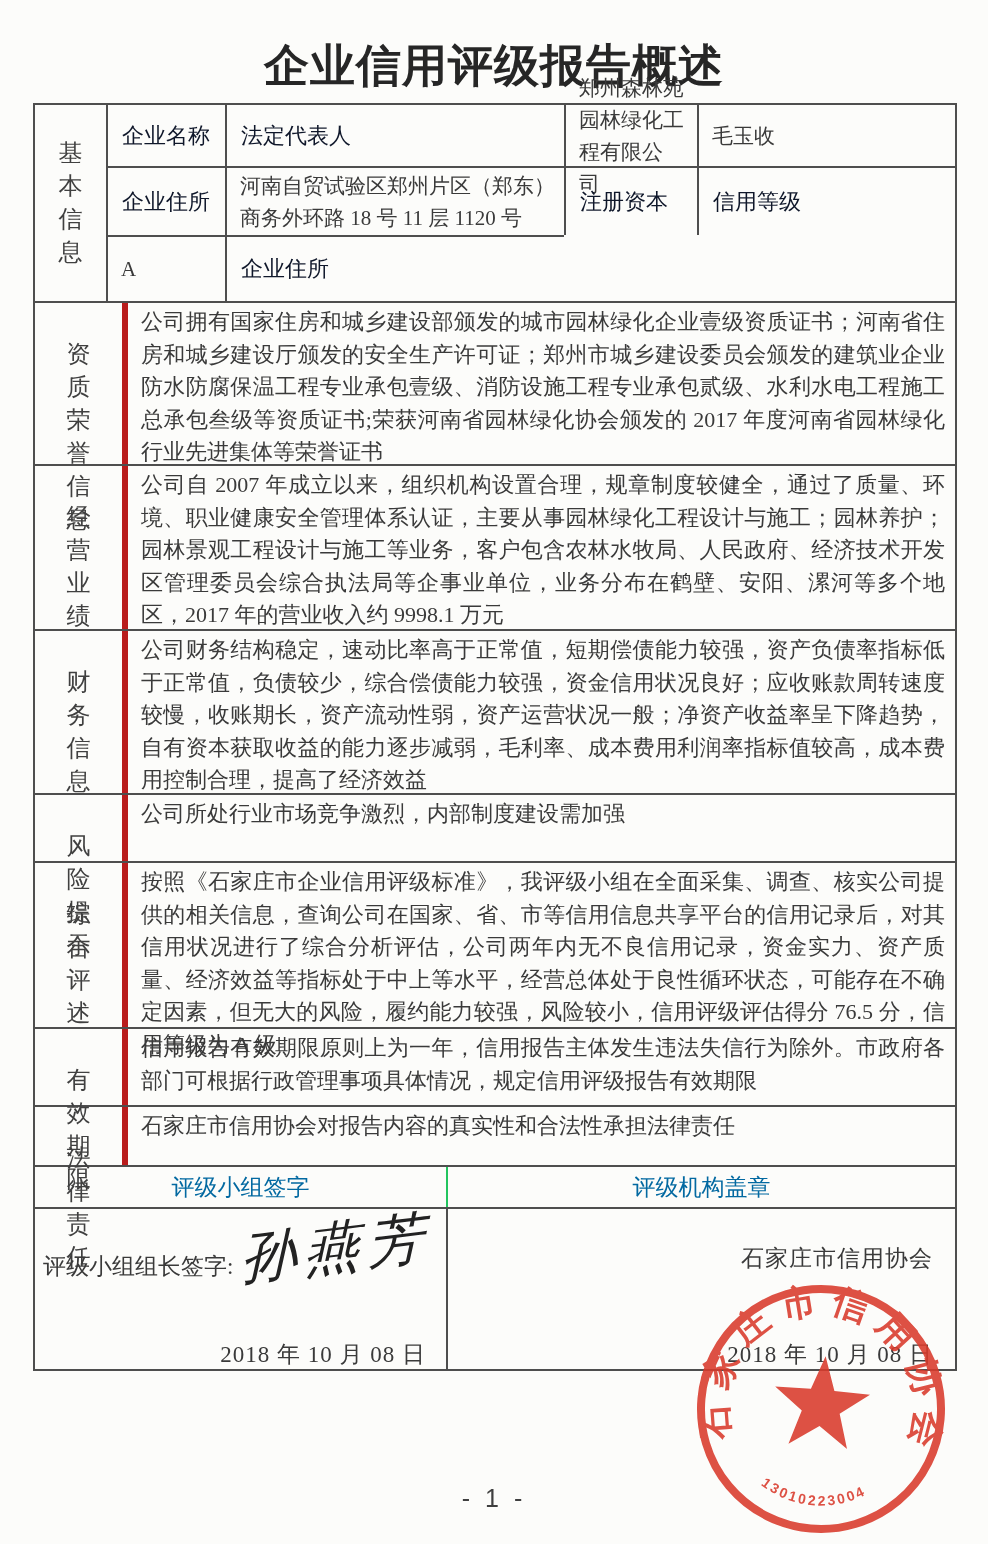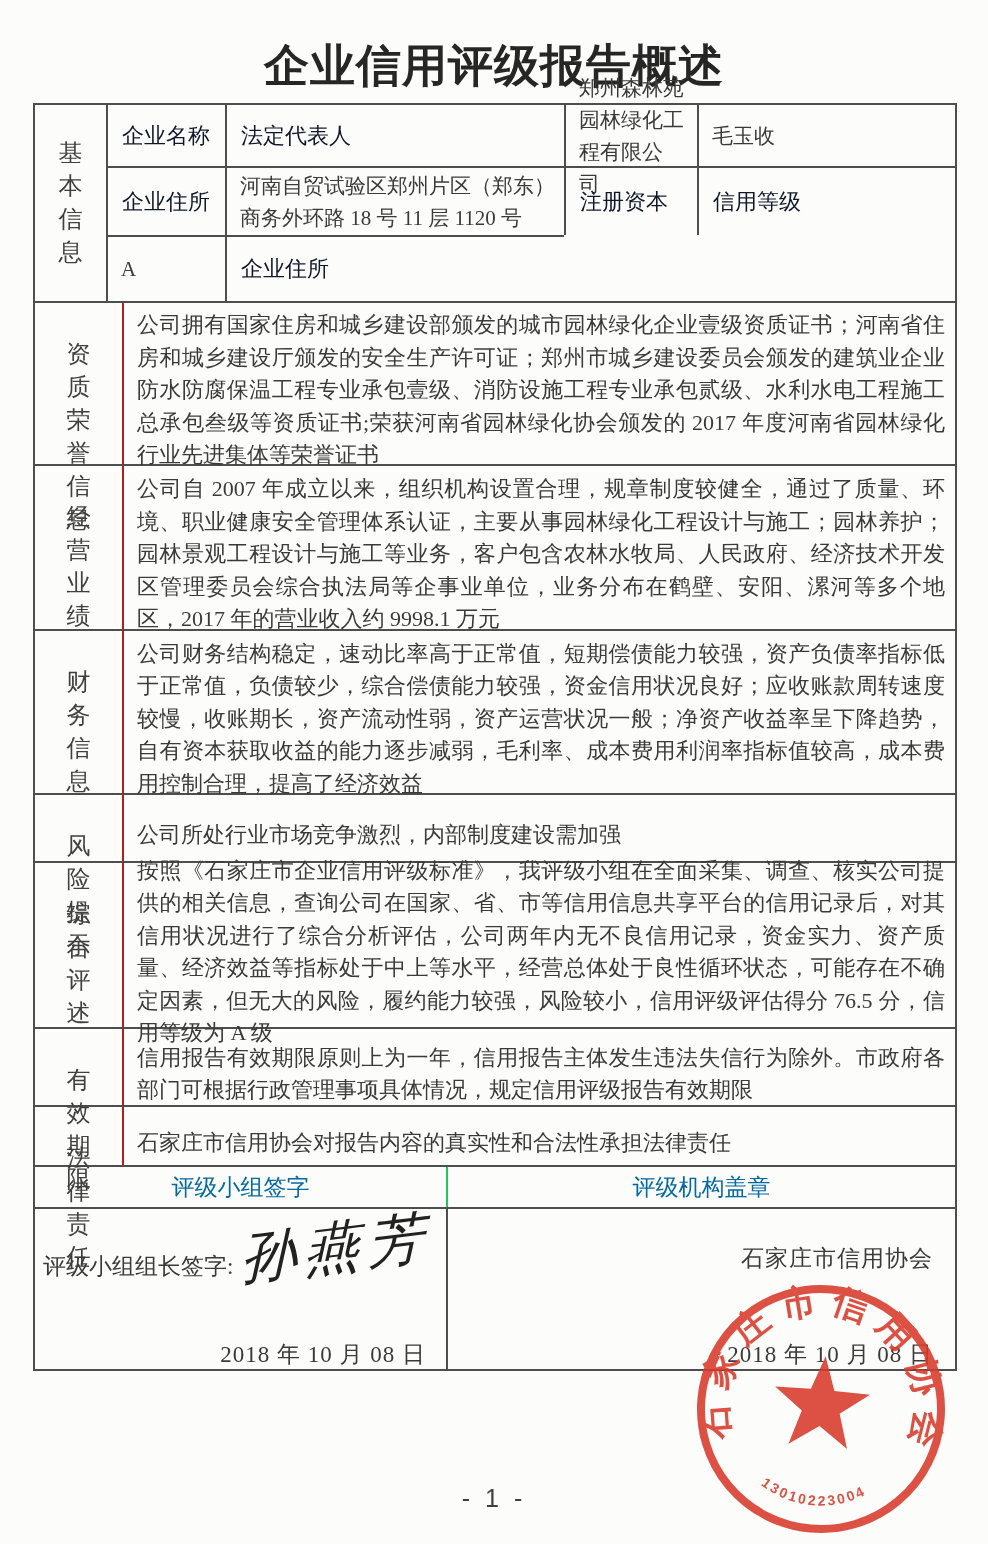--- a/index.html
+++ b/index.html
@@ -38,23 +38,23 @@
   .vlab {
     display: block; width: 46px; text-align: center;
     font-size: 24px; line-height: 33px; word-break: break-all; color: #404040;
   }
   .flabel { padding-left: 14px; font-size: 22px; color: #0f172a; }
   .fvalue { padding-left: 13px; padding-right: 6px; font-size: 21px; line-height: 32px; white-space: pre-line; }
   
   .srow { display: flex; border-top: 2px solid #4e4e4e; }
   .slabel { width: 87px; display: flex; align-items: flex-start; justify-content: center; margin-top: 35px; }
   .scontent {
-    flex: 1; border-left: 2px solid #b91c1c;
-    display: flex; align-items: center;
-    padding: 16px 10px 2px 13px;
+    flex: 1; border-left: 6px solid #b91c1c;
+    display: flex; 
+    padding: 3px 10px 2px 13px;
   }
   .scontent p { font-size: 22px; line-height: 32.5px; text-align: justify; color: #3a3a3a; }
   
   .sig-header { display: flex; border-top: 2px solid #4e4e4e; height: 42px; }
   .sig-header .h { display: flex; align-items: center; justify-content: center; font-size: 23px; color: #0369a1; }
   .sig-header .h1 { width: 411px; }
   .sig-header .h2 { flex: 1; border-left: 2px solid #22c55e; }
   .sig-body { display: flex; height: 162px; border-top: 2px solid #4e4e4e; }
   .sig-cell { position: relative; }
   .sig-left { width: 411px; }

